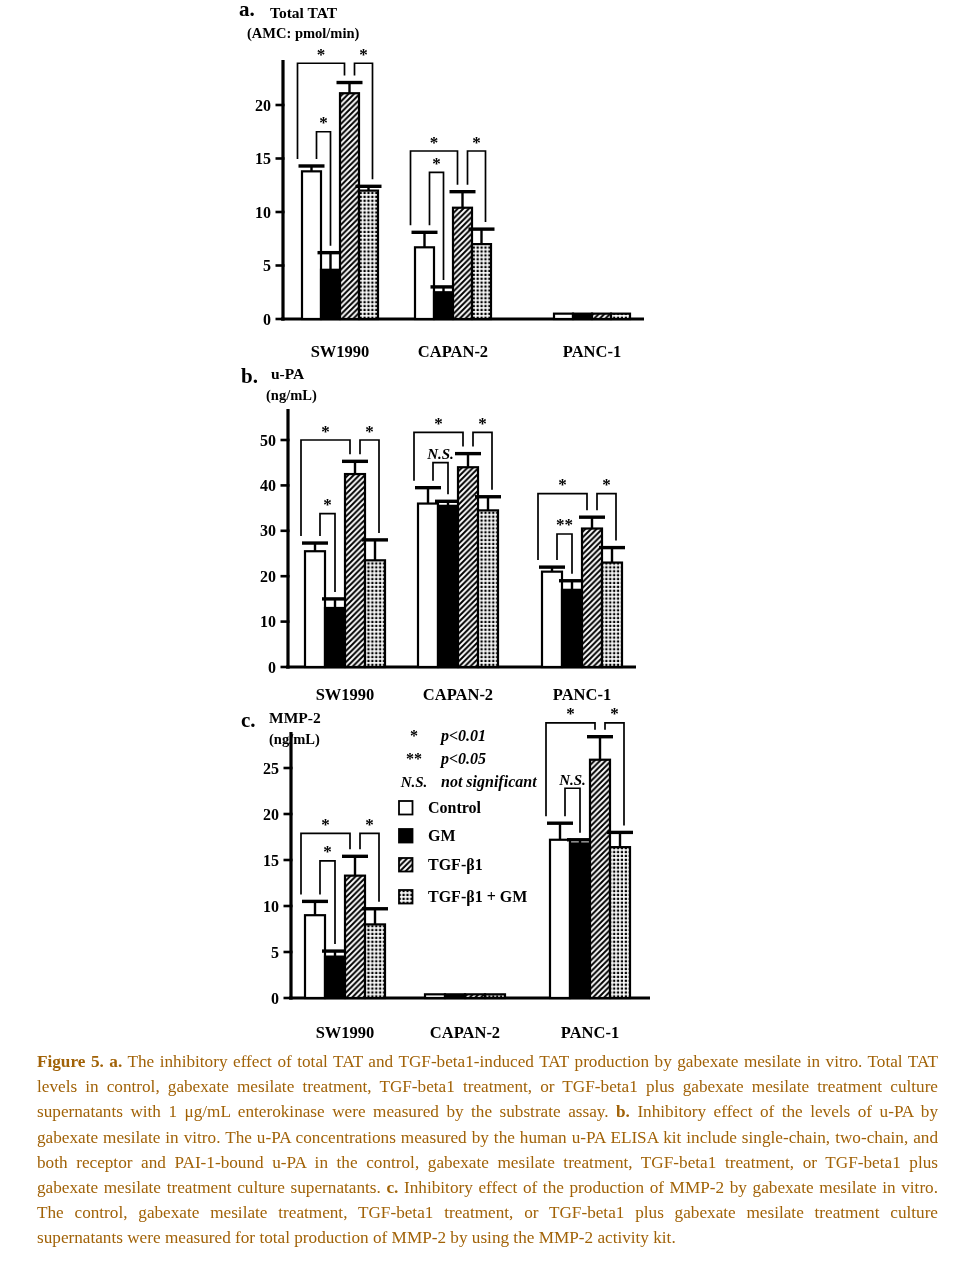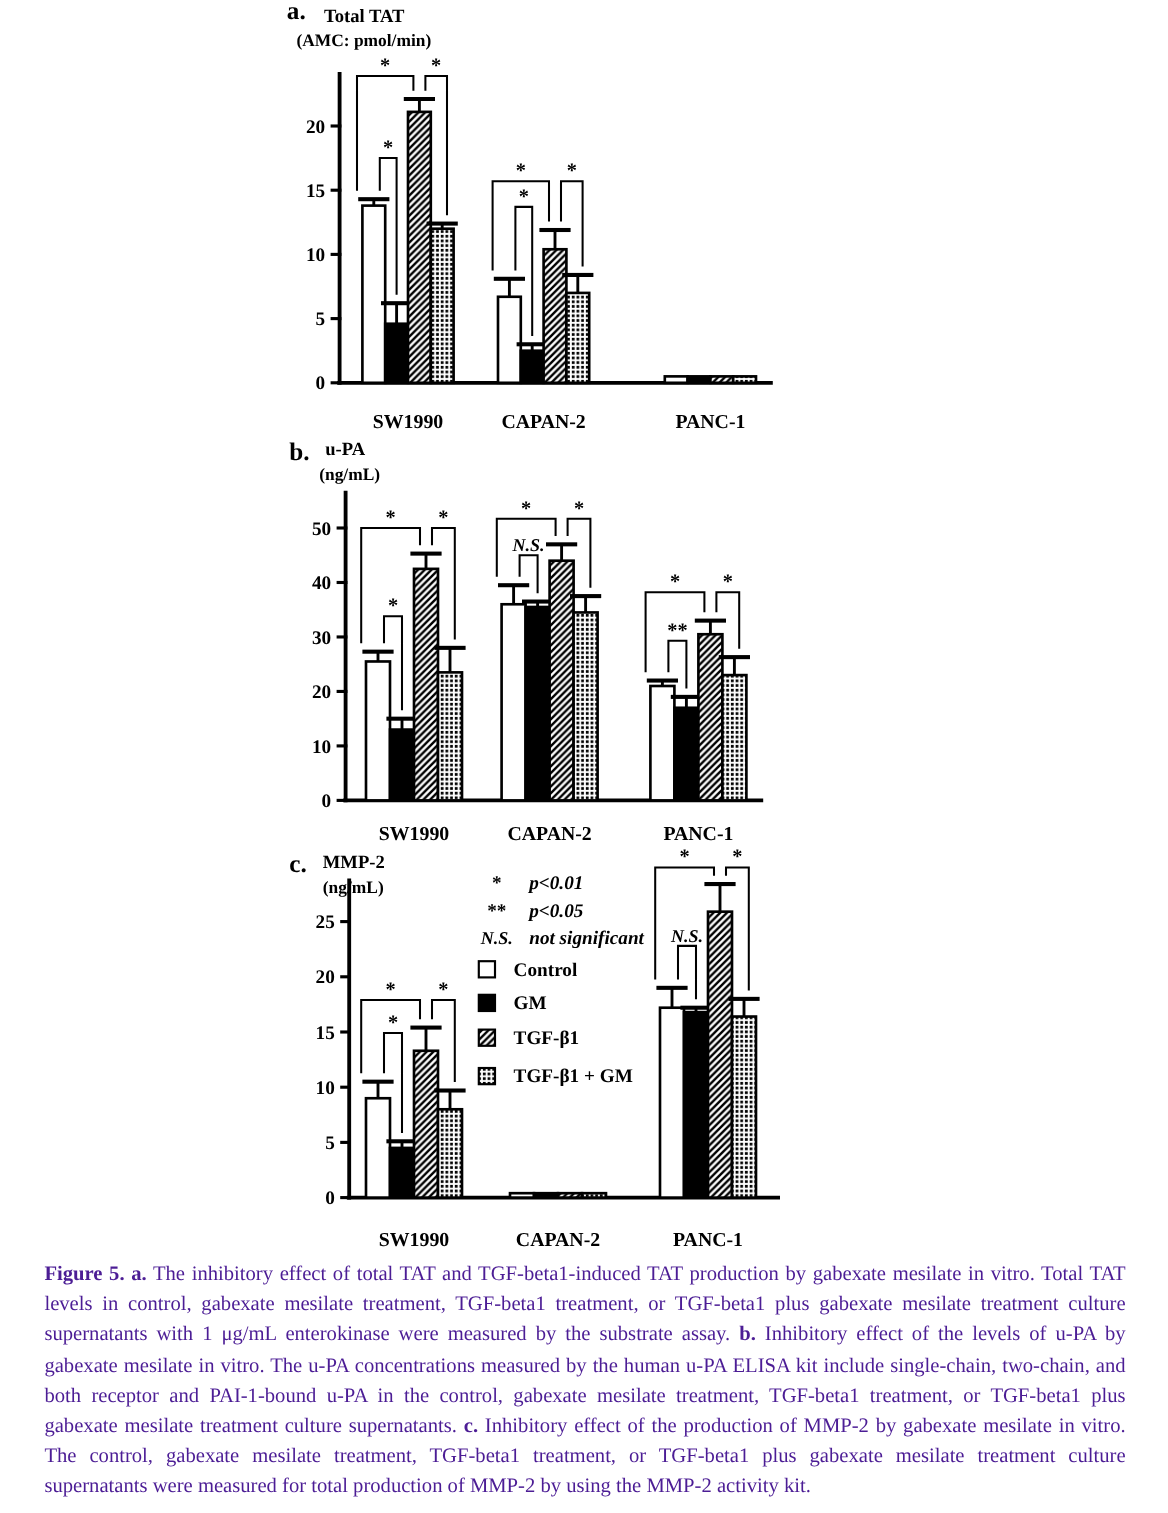--- a/index.html
+++ b/index.html
@@ -1,20 +1,20 @@
 <!DOCTYPE html>
 <html><head>
 <meta charset="utf-8">
 <style>
   html,body{margin:0;padding:0;background:#fff;}
   #canvas{position:relative;width:973px;height:1261px;background:#fff;overflow:hidden;
           font-family:"Liberation Serif","DejaVu Serif",serif;color:#000;}
   #fig-svg{position:absolute;left:0;top:0;}
   #caption{position:absolute;left:37px;top:1049px;width:901px;margin:0;
-           font-size:17.2px;line-height:25.2px;text-align:justify;color:#4c1d95;}
+           font-size:17.2px;line-height:25.2px;text-align:justify;color:#a16207;}
   #caption .b{font-weight:bold;}
   svg text{fill:#000;font-family:"Liberation Serif","DejaVu Serif",serif;}
 </style>
 </head>
 <body>
 
 <div id="canvas">
   <svg id="fig-svg" width="973" height="1261" viewBox="0 0 973 1261">
       <defs>
         <pattern id="pat-hatch" width="5.6" height="5.6" patternUnits="userSpaceOnUse">

